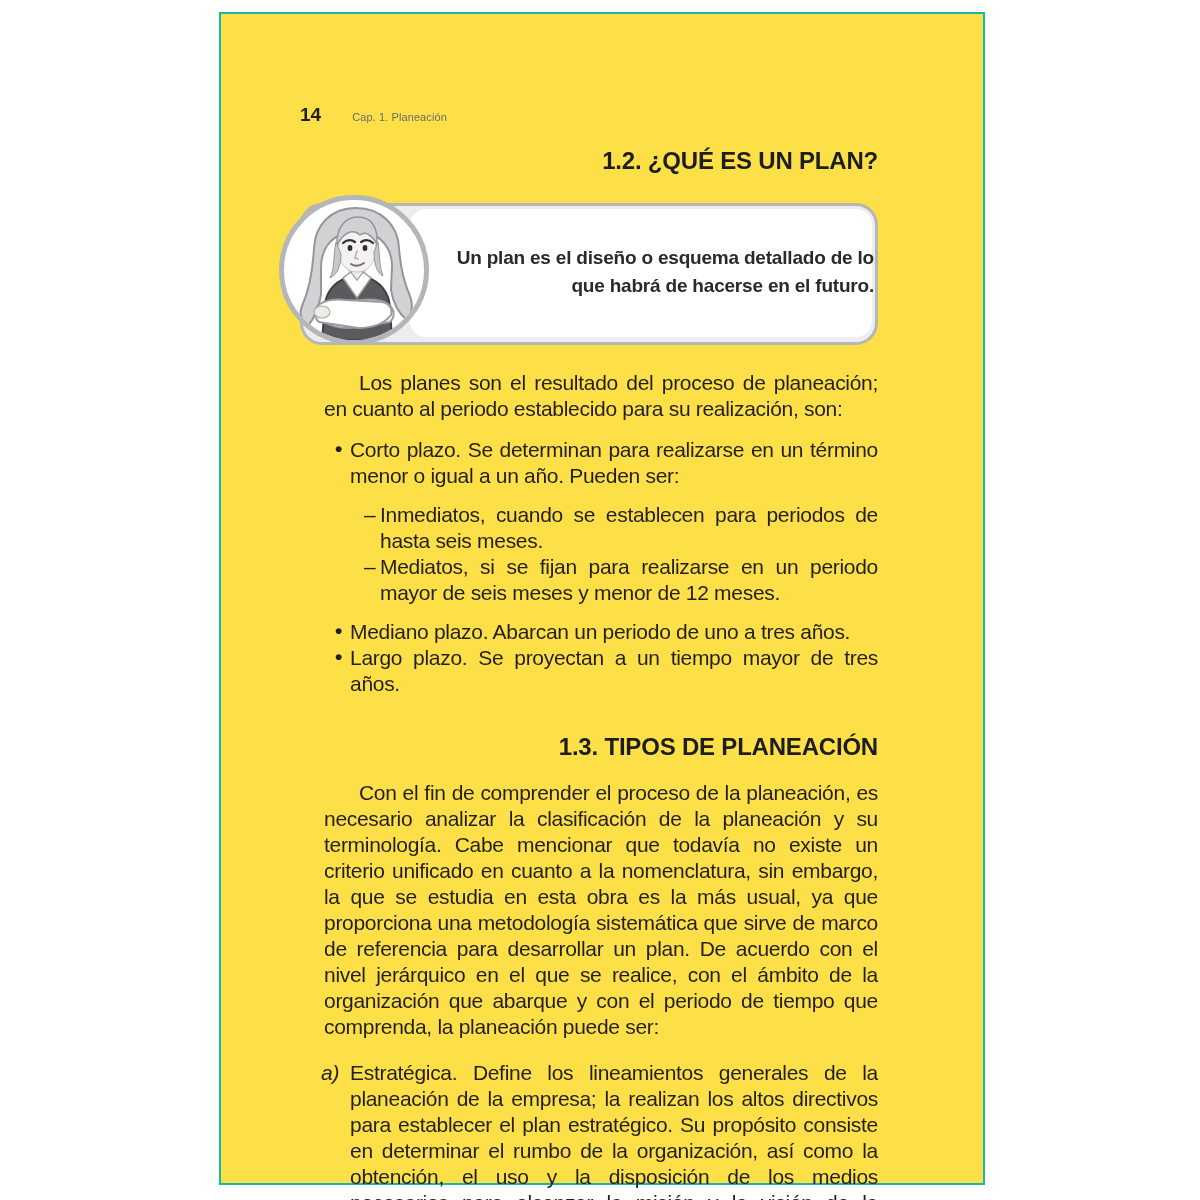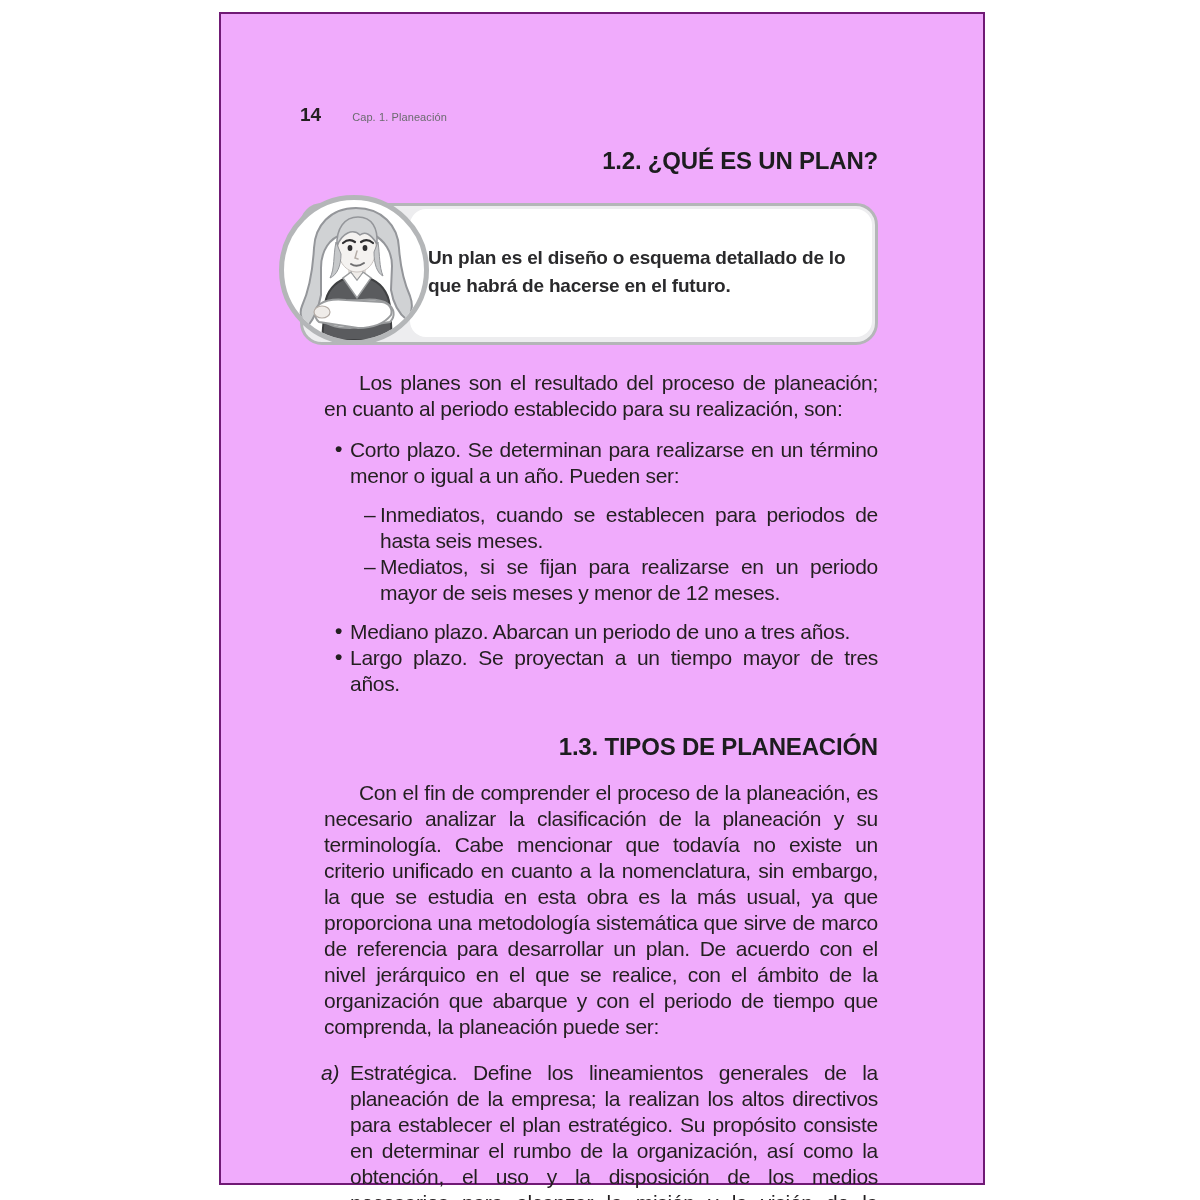--- a/index.html
+++ b/index.html
@@ -1,38 +1,38 @@
 <!DOCTYPE html>
 <html lang="es"><head>
 <meta charset="utf-8">
 <style>
   * { margin:0; padding:0; box-sizing:border-box; }
   html,body { width:1200px; height:1200px; background:#ffffff; }
   body { font-family:"Liberation Sans", sans-serif; color:#231f20; position:relative; }
 
   .frame {
     position:absolute; left:219px; top:12px; width:766px; height:1173px;
-    border:2px solid #701a75; background:#f0abfc;
+    border:2px solid #14b8a6; background:#fde047;
   }
   .content {
     position:absolute; left:79px; top:90px; width:578px;
   }
 
   
   .running-header { display:flex; align-items:baseline; }
   .page-num { font-size:19px; font-weight:bold; color:#231f20; }
   .running-title { font-size:11px; color:#6a6b6e; margin-left:31px; letter-spacing:0.1px; }
 
   
   .h2 { font-size:24px; font-weight:bold; color:#1d1d1f; letter-spacing:-0.2px;text-align:right; }
   .h2-s12 { margin-top:21px; }
   .h2-s13 { margin-top:36px; }
 
   
-  .callout { position:relative; height:142px; margin-top:28px; }
+  .callout { position:relative; height:142px; margin-top:28px;text-align:right; }
   .callout-outer { position:absolute; inset:0; border:3px solid #b4b6b8; border-radius:22px; background:#ededef; }
   .callout-inner { position:absolute; left:110px; top:6px; right:6px; bottom:8px; background:#ffffff; border-radius:16px; }
   .callout-text {
     position:absolute; left:128px; top:0; bottom:4px; width:446px;
     display:flex; align-items:center;
     font-weight:bold; font-size:19px; line-height:28px; color:#2a2a2c; letter-spacing:-0.2px;
   }
   .callout-circle {
     position:absolute; left:-21px; top:-8px; width:150px; height:150px;
     border:5px solid #b4b6b8; border-radius:50%; background:#ffffff; overflow:hidden;

